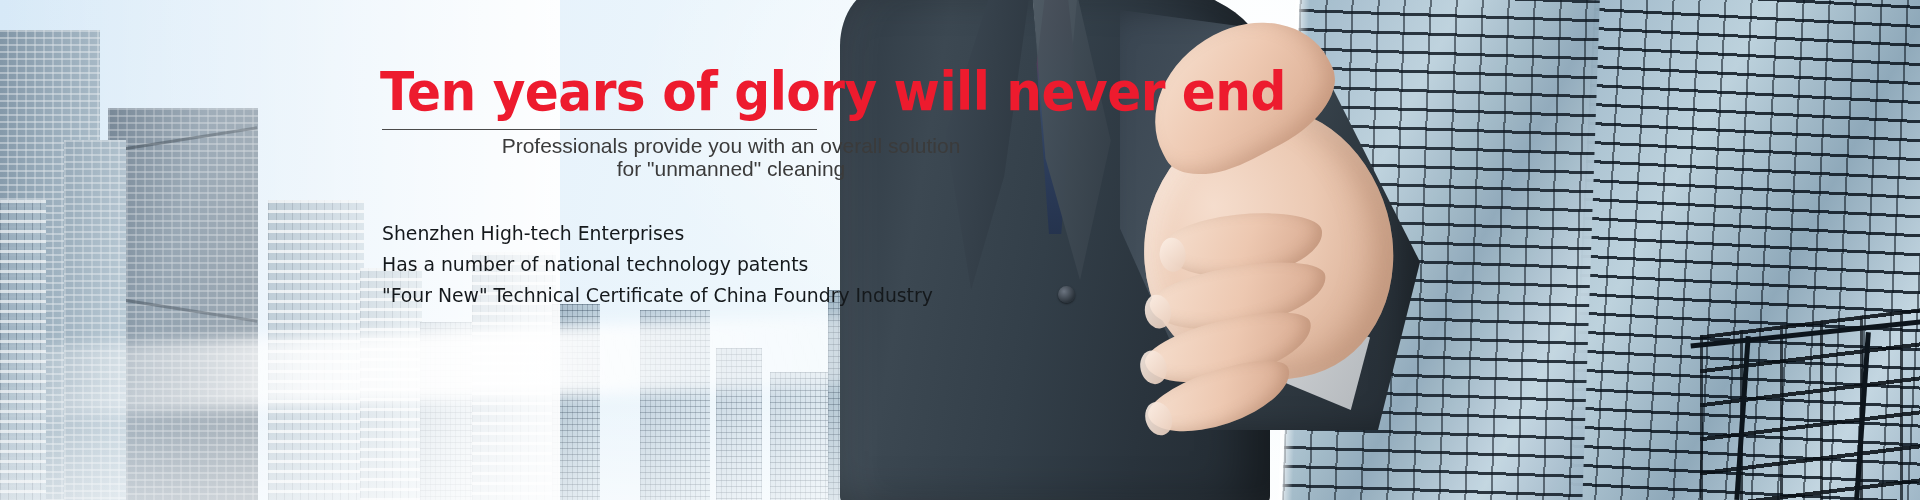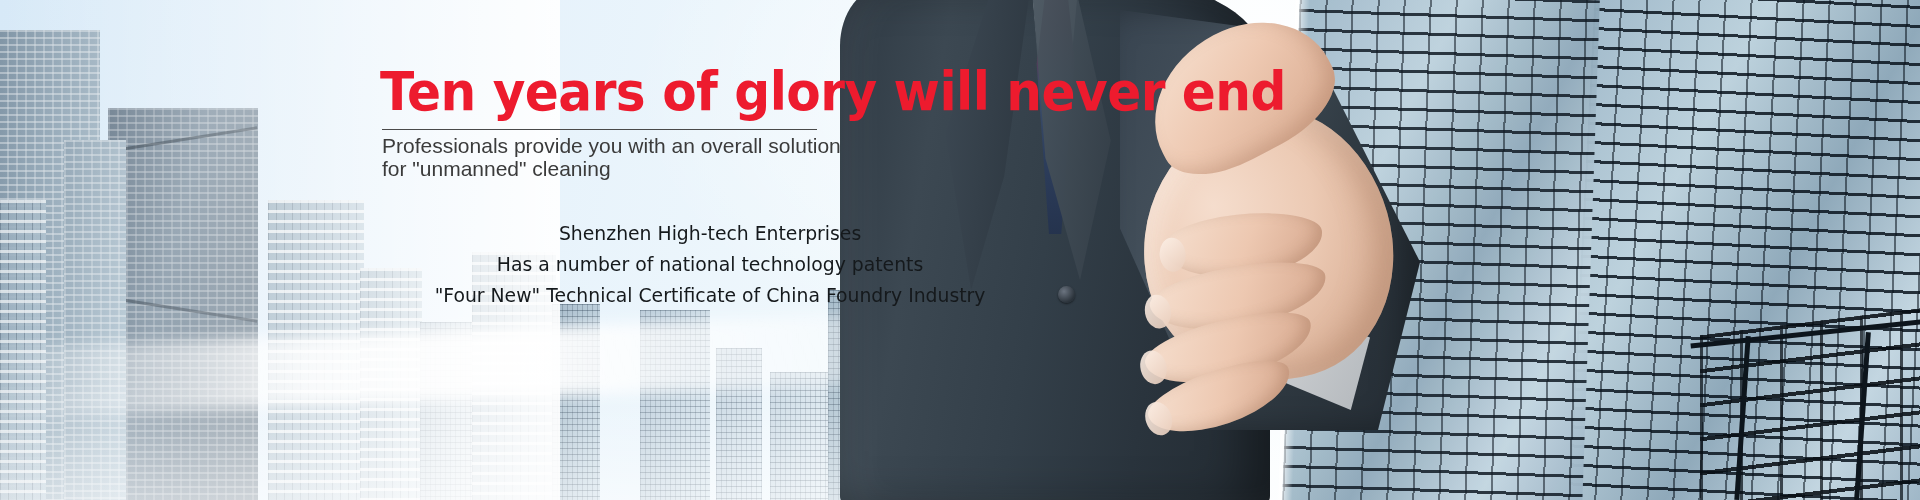--- a/index.html
+++ b/index.html
@@ -180,27 +180,27 @@
     margin: 7px 0 4px 2px;
   }
 
   #subtitle {
     margin: 0 0 0 2px;
     font-family: "Liberation Sans", sans-serif;
     font-size: 21px;
     line-height: 23px;
     color: #3b3b3b;
     white-space: pre-line;
+    text-align: center;
   }
 
   #bullets {
     margin: 38px 0 0 2px;
     padding: 0;
     list-style: none;
-    text-align: center;
   }
   #bullets li {
     font-family: "DejaVu Sans", "Liberation Sans", sans-serif;
     font-size: 20px;
     line-height: 31px;
     color: #15191c;
     white-space: nowrap;
     transform: scaleX(0.94);
     transform-origin: left center;
   }

